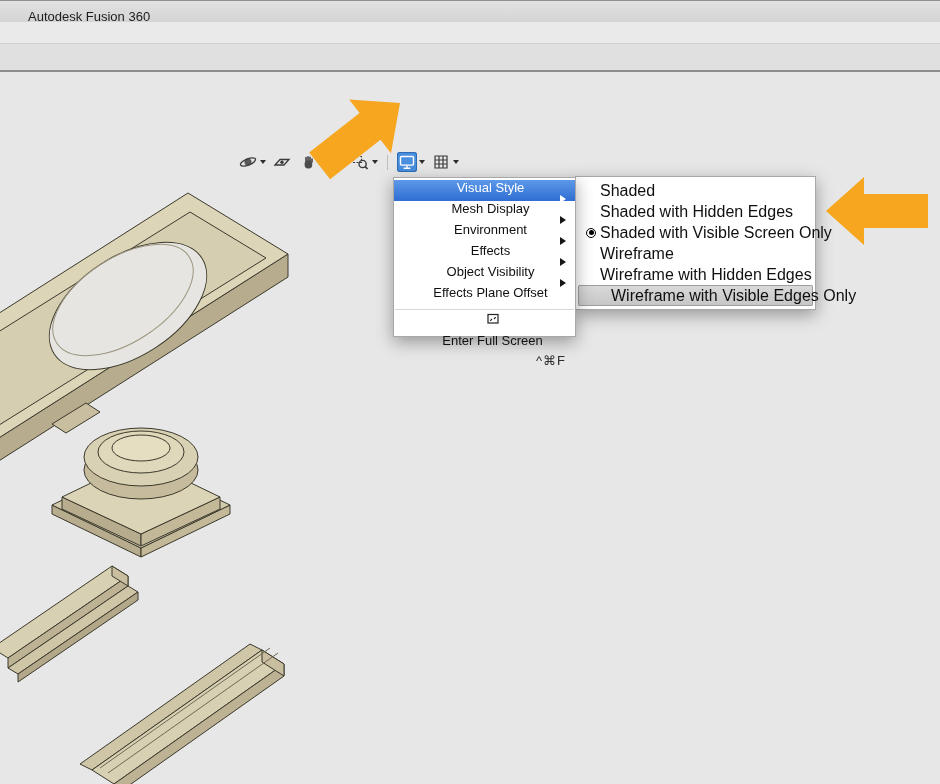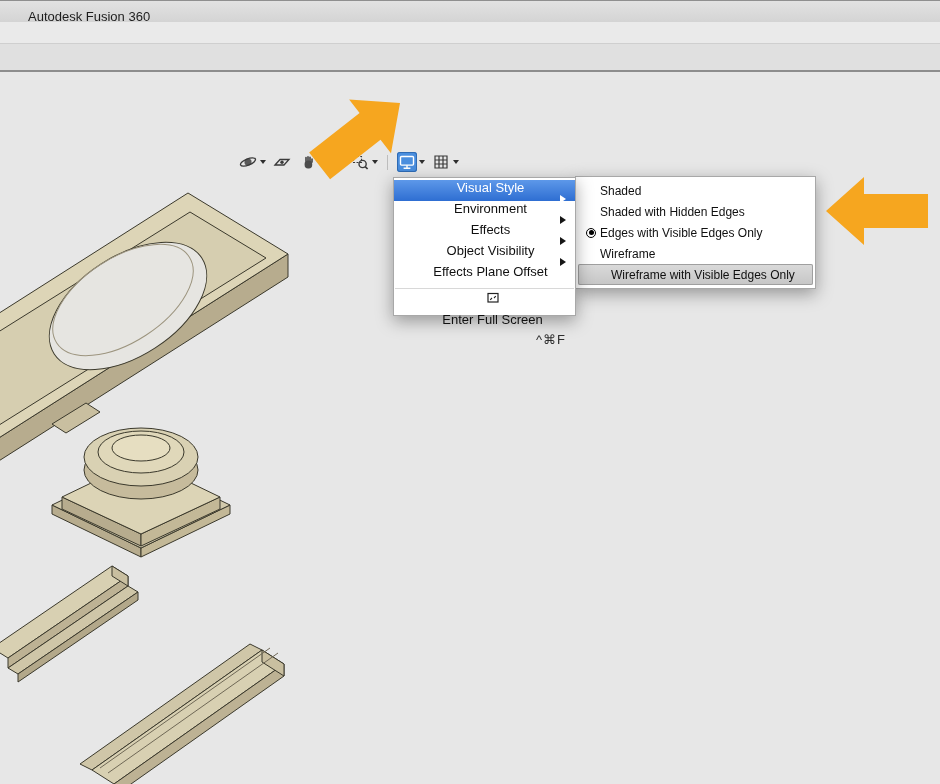--- a/index.html
+++ b/index.html
@@ -35,21 +35,21 @@
   .mi-arrow{margin-left:auto;width:0;height:0;border-top:4.5px solid transparent;border-bottom:4.5px solid transparent;border-left:6px solid #161616;}
   .menu-item.hl .mi-arrow{border-left-color:#fff;}
   .menu-sep{height:1px;background:#d8d8d8;margin:3px 1px;}
   .menu-item.fs{padding-left:5px;gap:5px;margin-left:20px;}
   .shortcut{margin-left:auto;color:#2e2e2e;letter-spacing:1px;}
 
   
   .submenu{position:absolute;left:575px;top:104px;width:241px;background:#ffffff;
     border:1px solid #a8a8a8;box-shadow:0 5px 16px rgba(0,0,0,.35);
     padding:3px 0;box-sizing:border-box;z-index:9;}
-  .sub-item{display:flex;align-items:center;height:21px;padding:0 8px 0 6px;font-size:12px;color:#101010;white-space:nowrap;}
+  .sub-item{display:flex;align-items:center;height:21px;padding:0 8px 0 6px;font-size:16px;color:#101010;white-space:nowrap;}
   .gutter{flex:0 0 18px;display:flex;align-items:center;justify-content:center;}
   .radio{width:10px;height:10px;border:1.5px solid #000;border-radius:50%;box-sizing:border-box;position:relative;}
   .radio::after{content:"";position:absolute;left:1.5px;top:1.5px;right:1.5px;bottom:1.5px;border-radius:50%;background:#000;}
   .sub-item.hlg{margin:0 2px;padding-left:15px;border-radius:2px;
     background:linear-gradient(#dadada,#c6c6c6);box-shadow:inset 0 0 0 1px #9f9f9f;}
 
   
   .arrows{position:absolute;left:0;top:0;pointer-events:none;z-index:40;}
 </style>
 </head>
@@ -173,20 +173,24 @@
         <span class="caret"></span>
       </div>
     </div>
 
     <div class="menu">
       <div class="menu-item hl">
         <span>Visual Style</span>
         <span class="mi-arrow"></span>
       </div>
       <div class="menu-item">
+        <span>Mesh Display</span>
+        <span class="mi-arrow"></span>
+      </div>
+      <div class="menu-item">
         <span>Environment</span>
         <span class="mi-arrow"></span>
       </div>
       <div class="menu-item">
         <span>Effects</span>
         <span class="mi-arrow"></span>
       </div>
       <div class="menu-item">
         <span>Object Visibility</span>
         <span class="mi-arrow"></span>
@@ -213,25 +217,29 @@
         <span>Shaded</span>
       </div>
       <div class="sub-item">
         <span class="gutter"></span>
         <span>Shaded with Hidden Edges</span>
       </div>
       <div class="sub-item sel">
         <span class="gutter">
             <span class="radio"></span>
           </span>
-        <span>Edges with Visible Edges Only</span>
+        <span>Shaded with Visible Screen Only</span>
       </div>
       <div class="sub-item">
         <span class="gutter"></span>
         <span>Wireframe</span>
+      </div>
+      <div class="sub-item">
+        <span class="gutter"></span>
+        <span>Wireframe with Hidden Edges</span>
       </div>
       <div class="sub-item hlg">
         <span class="gutter"></span>
         <span>Wireframe with Visible Edges Only</span>
       </div>
     </div>
 
   </div>
 
   <svg class="arrows" width="940" height="784" viewBox="0 0 940 784">

